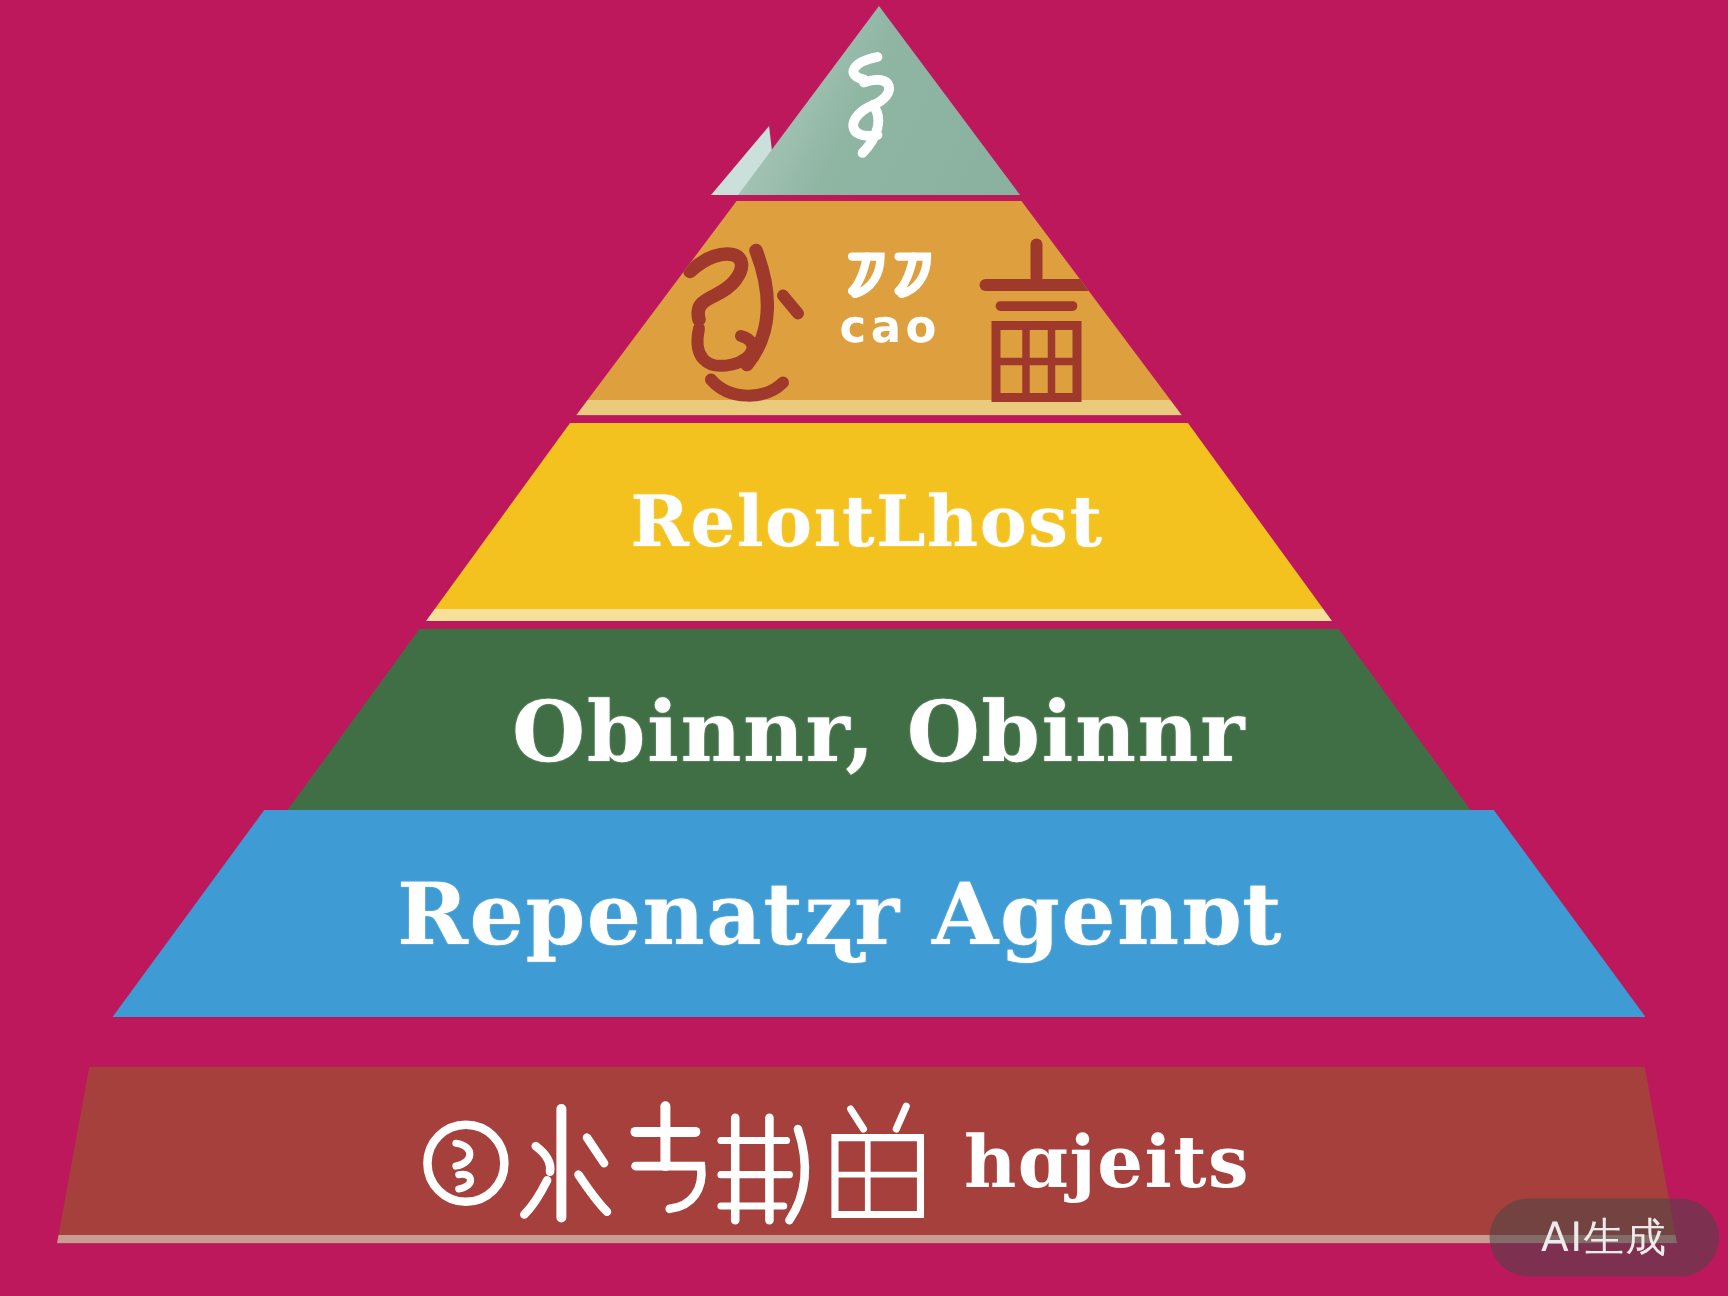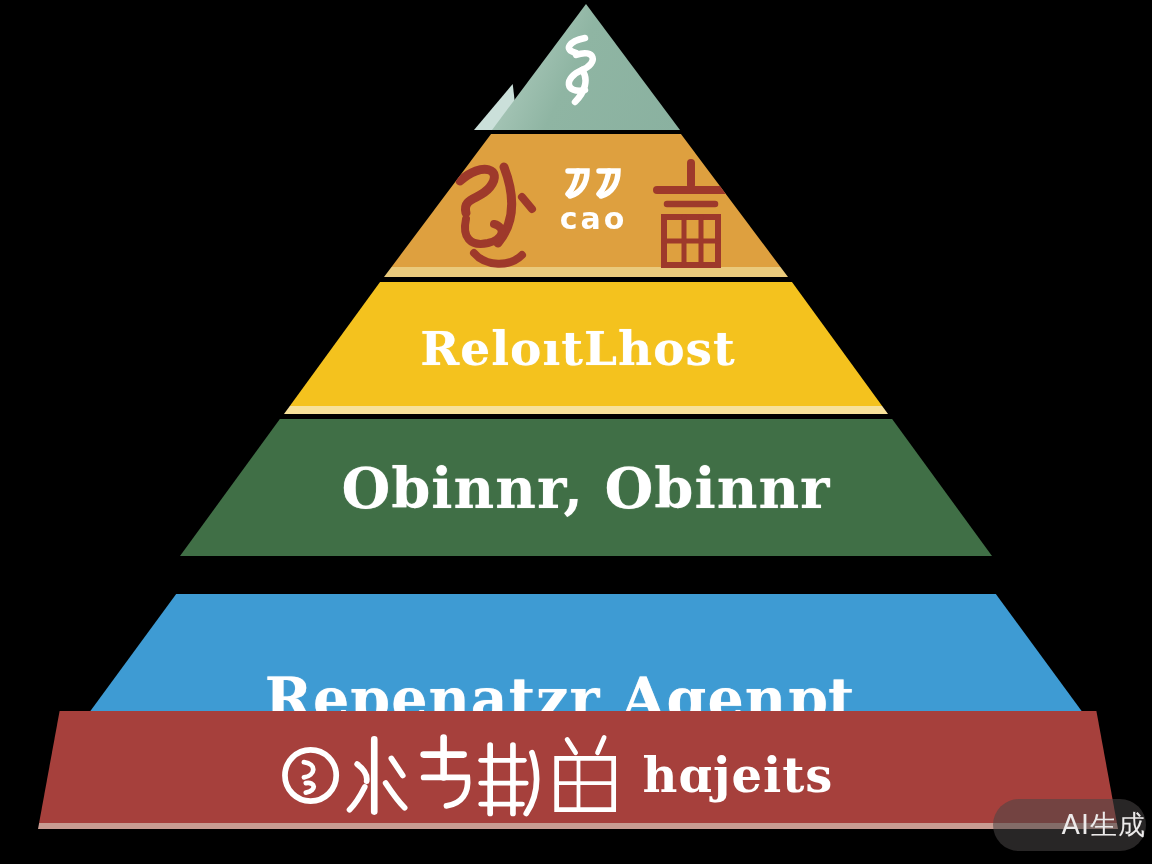--- a/index.html
+++ b/index.html
@@ -1,35 +1,35 @@
 <!DOCTYPE html>
 <html><head>
 <meta charset="utf-8">
 <style>
   html,body{margin:0;padding:0;background:#ffffff;}
-  .stage{position:relative;width:1152px;height:864px;background:#000000;overflow:hidden;
+  .stage{position:relative;width:1152px;height:864px;background:#be185d;overflow:hidden;
          font-family:"DejaVu Serif", serif;}
   .layer{position:absolute;display:flex;align-items:center;justify-content:center;}
 
   
   .peak{left:492px;top:4px;width:188px;height:126px;
         background:linear-gradient(115deg,#b9d3c7 0%,#8fb5a3 45%,#8ab1a0 100%);
         clip-path:polygon(50% 0,100% 100%,0 100%);}
   .peak-sliver{left:474px;top:84px;width:44px;height:46px;background:#cbe0da;
         clip-path:polygon(88% 0,100% 100%,0 100%);}
   .tier2{left:384px;top:134px;width:404px;height:143px;
         background:linear-gradient(#dea03f 0 93%,#eaca7c 93% 100%);
         clip-path:polygon(26.5% 0,73.5% 0,100% 100%,0 100%);}
   .tier3{left:284px;top:282px;width:604px;height:132px;
         background:linear-gradient(#f4c21e 0 94%,#f7e19a 94% 100%);
         clip-path:polygon(15.9% 0,84.1% 0,100% 100%,0 100%);}
   .tier4{left:180px;top:419px;width:812px;height:137px;background:#406f46;
         clip-path:polygon(12.3% 0,87.7% 0,100% 100%,0 100%);}
-  .tier5{left:75px;top:594px;width:1022px;height:138px;background:#3e9bd3;
-        clip-path:polygon(9.9% 0,90.1% 0,100% 100%,0 100%);align-items:flex-end;}
+  .tier5{left:75px;top:540px;width:1022px;height:138px;background:#3e9bd3;
+        clip-path:polygon(9.9% 0,90.1% 0,100% 100%,0 100%);}
   .base{left:38px;top:711px;width:1080px;height:118px;
         background:linear-gradient(#a6403c 0 95%,#c99c92 95% 100%);
         clip-path:polygon(2% 0,98% 0,100% 100%,0 100%);}
 
   .tier-label{color:#ffffff;font-weight:700;letter-spacing:1px;
         text-shadow:0 0 1px rgba(255,255,255,.6);white-space:nowrap;}
   .tier3 .tier-label{font-size:47px;transform:translateX(-8px);}
   .tier4 .tier-label{font-size:56px;}
   .tier5 .tier-label{font-size:57px;transform:translateX(-26px);}
 
@@ -45,21 +45,21 @@
         color:#fff;letter-spacing:3px;margin-top:2px;}
 
   
   .base-row{display:flex;align-items:center;justify-content:center;gap:12px;
         transform:translateX(-22px);padding-top:10px;}
   .base-latin{color:#fff;font-weight:700;font-size:48px;letter-spacing:1px;}
 
   
   .badge{position:absolute;left:993px;top:799px;width:153px;height:52px;
         border-radius:26px;background:rgba(73,70,70,0.55);
-        display:flex;align-items:center;justify-content:flex-end;
+        display:flex;align-items:center;justify-content:center;
         font-family:"DejaVu Sans",sans-serif;font-size:27px;color:#eceaea;
         letter-spacing:1px;}
   svg{display:block;}
 </style>
 </head>
 <body>
 
 <div class="stage">
 
   <div class="layer peak-sliver"></div>

